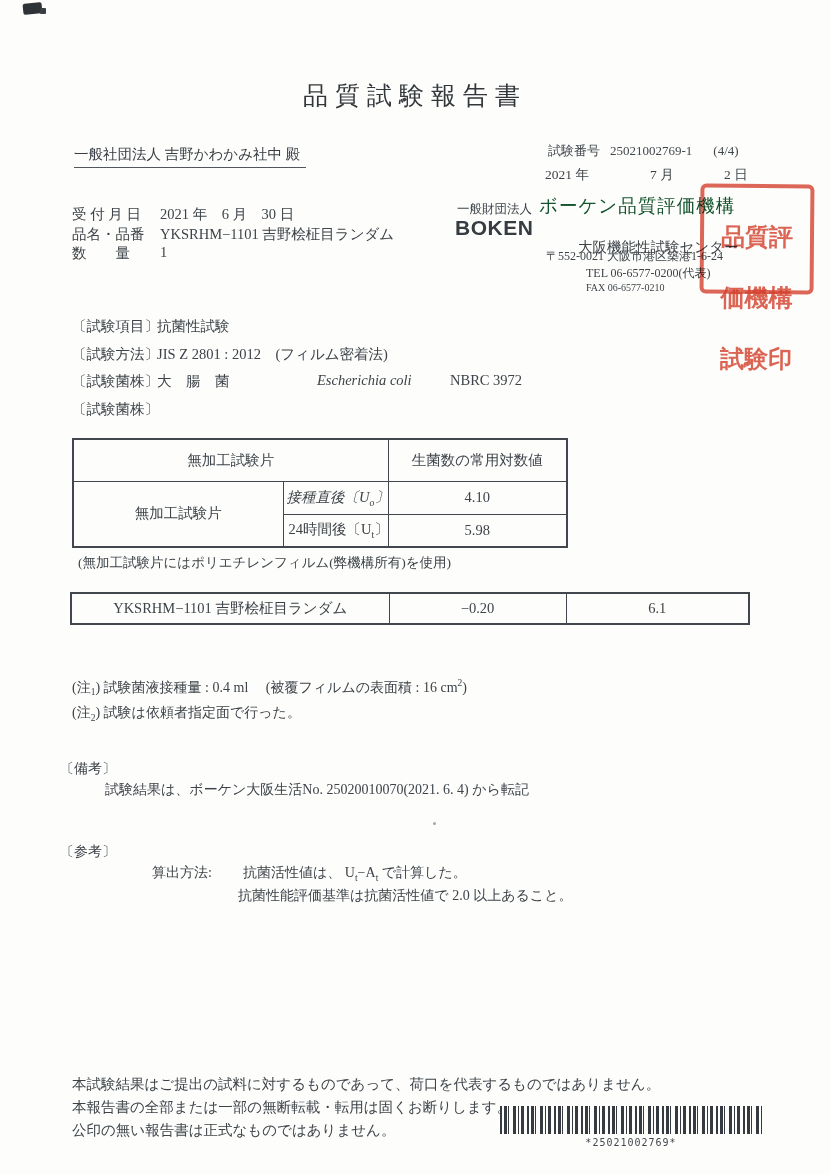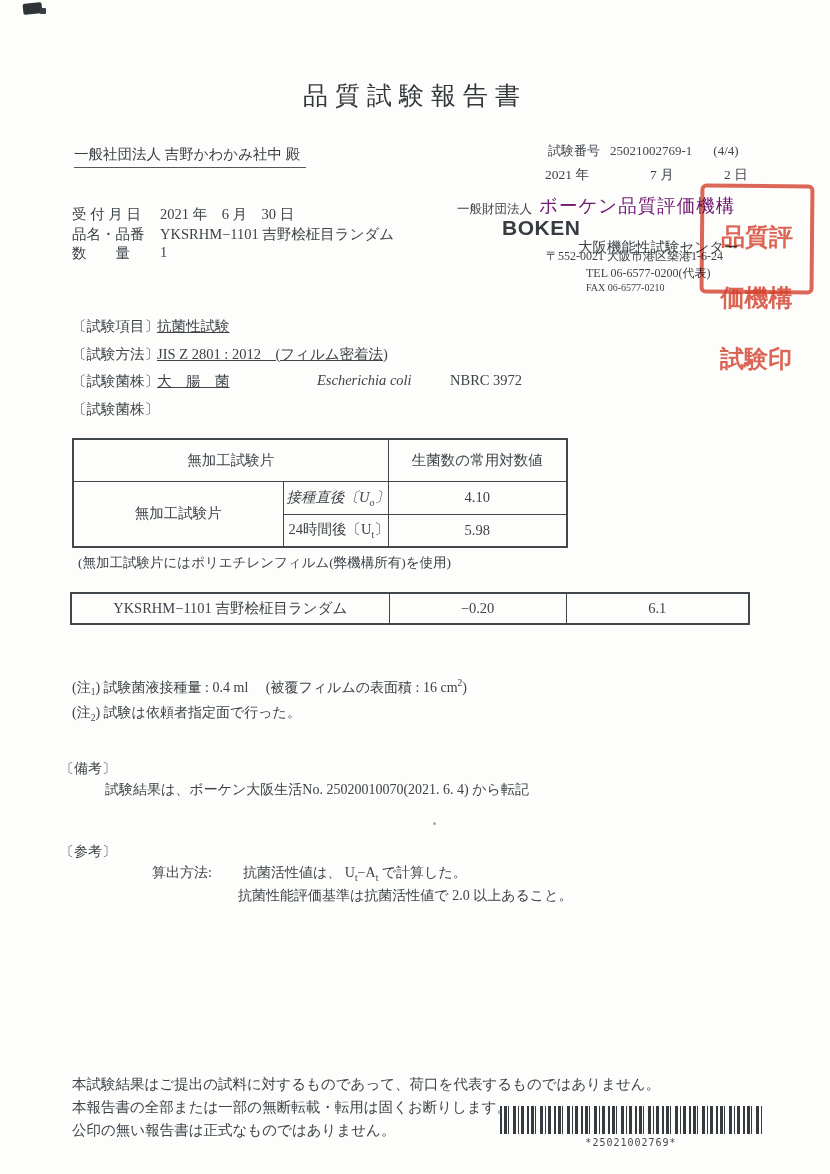--- a/index.html
+++ b/index.html
@@ -22,44 +22,44 @@
     border-bottom:1.5px solid #50565c;padding:0 6px 3px 0;color:#383e44;
   }
   .date-y{top:166px;left:545px;font-size:13.5px;}
   .date-m{top:166px;left:650px;font-size:13.5px;}
   .date-d{top:166px;left:724px;font-size:13.5px;}
   .meta{position:absolute;left:72px;top:205px;font-size:14.5px;}
   .meta-row{position:relative;height:19.5px;}
   .meta-row .lbl{position:absolute;left:0;white-space:pre;}
   .meta-row .val{position:absolute;left:88px;white-space:pre;}
   .org-type{top:201px;left:457px;font-size:12.5px;}
-  .org-name{top:193px;left:539px;font-size:18.5px;letter-spacing:1px;color:#701a75;}
+  .org-name{top:193px;left:539px;font-size:18.5px;letter-spacing:1px;color:#14532d;}
   .logo{
     top:216px;left:455px;font-family:"Liberation Sans","DejaVu Sans",sans-serif;
-    font-weight:bold;font-size:21px;letter-spacing:.5px;color:#363c42;margin-left:47px;
+    font-weight:bold;font-size:21px;letter-spacing:.5px;color:#363c42;
   }
   .center-name{top:226px;left:578px;font-size:14.5px;margin-top:12px;}
   .addr{top:248px;left:546px;font-size:12px;}
   .tel{top:265px;left:586px;font-size:12px;}
   .fax{top:282px;left:586px;font-size:10px;}
   .seal{
     position:absolute;left:700px;top:184px;width:106px;height:98px;
     border:4px solid rgba(213,62,42,.78);border-radius:6px;
     mix-blend-mode:multiply;transform:rotate(.5deg);
     display:flex;flex-direction:column;justify-content:space-around;
     padding:2px 0;
   }
   .seal-row{
     display:flex;justify-content:space-around;
     color:rgba(213,62,42,.8);font-size:24px;font-weight:bold;line-height:28px;margin-top:33px;
   }
   .tinfo{position:absolute;left:72px;top:317px;font-size:14.5px;}
   .tinfo-row{position:relative;height:27.5px;}
   .tinfo-row .lbl{position:absolute;left:0;white-space:pre;}
-  .tinfo-row .val{position:absolute;left:85px;white-space:pre;text-decoration:underline;}
+  .tinfo-row .val{position:absolute;left:85px;white-space:pre;}
   .tinfo-row .val2{position:absolute;left:245px;white-space:pre;font-style:italic;}
   .tinfo-row .val3{position:absolute;left:378px;white-space:pre;}
   table.rpt{border-collapse:collapse;position:absolute;table-layout:fixed;}
   table.rpt td{
     border:1.5px solid #41474d;font-size:14.5px;color:#3d4349;
     text-align:center;vertical-align:middle;padding:0;white-space:pre;
   }
   .t1{left:72px;top:438px;width:496px;border:2.5px solid #41474d;}
   .t1 .h{height:42px;}
   .t1 .r{height:33px;}

